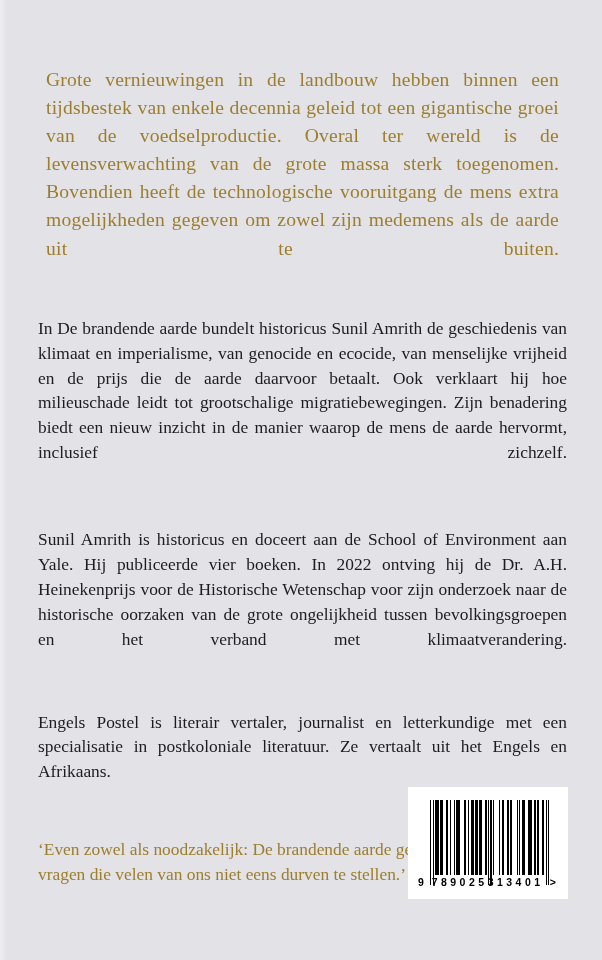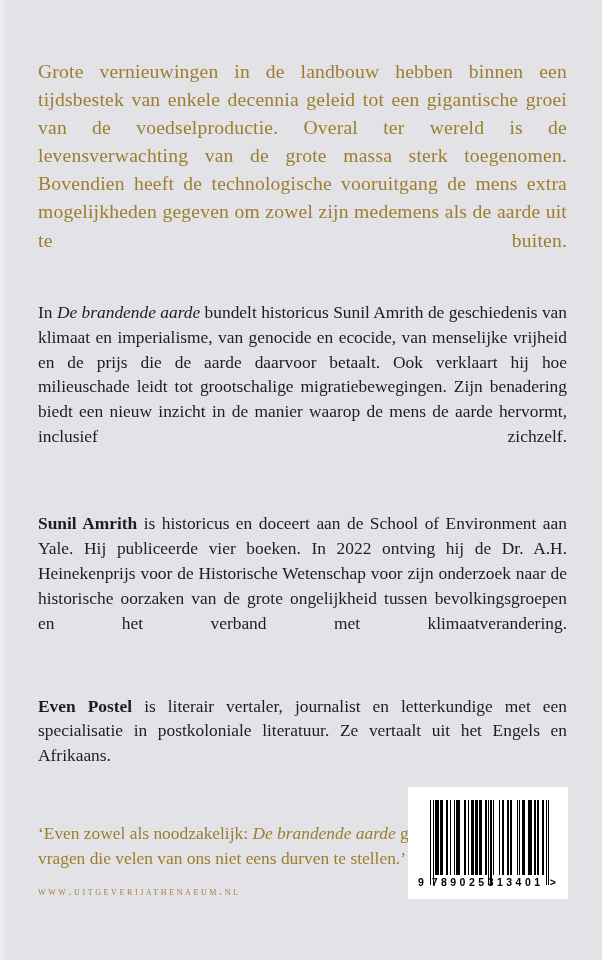--- a/index.html
+++ b/index.html
@@ -28,21 +28,21 @@
   }
   #text-col {
     position: absolute;
     left: 38px;
     top: 0;
     width: 529px;
   }
 
   
   .blurb {
-    margin: 0;
+    margin: 8px;
     padding-top: 58px;
     color: #9c7e2c;
     font-size: 19.6px;
     line-height: 28.1px;
     text-align: justify;
     text-justify: inter-word;
     letter-spacing: 0.01em;
   }
   .blurb::after {
     content: "";
@@ -62,22 +62,22 @@
   .body-p::after {
     content: "";
     display: inline-block;
     width: 100%;
   }
   .gap-sm { height: 17px; }
   .gap-md { height: 37px; }
   .gap-lg { height: 33px; }
   .gap-quote { height: 28px; }
 
-  .it { font-style: italic; }
-  .bd { font-weight: bold; }
+  .it { }
+  .bd { font-weight: normal; }
 
   
   .quote {
     margin: 0;
     color: #9c7e2c;
     font-size: 17.4px;
     line-height: 25px;
     text-align: left;
   }
   .attrib {
@@ -158,21 +158,21 @@
 
     <p class="body-p"><span>In </span><span class="it">De brandende aarde</span><span> bundelt historicus Sunil Amrith de geschiedenis van klimaat en imperialisme, van genocide en ecocide, van menselijke vrijheid en de prijs die de aarde daarvoor betaalt. Ook verklaart hij hoe milieuschade leidt tot grootschalige migratiebewegingen. Zijn benadering biedt een nieuw inzicht in de manier waarop de mens de aarde hervormt, inclusief zichzelf.</span></p>
 
     <div class="gap-md"></div>
 
     <p class="body-p"><span class="bd">Sunil Amrith</span><span> is historicus en doceert aan de School of Environment aan Yale. Hij publiceerde vier boeken. In 2022 ontving hij de Dr. A.H. Heinekenprijs voor de Historische Wetenschap voor zijn onderzoek naar de historische oorzaken van de grote ongelijkheid tussen bevolkingsgroepen en het verband met klimaatverandering.</span></p>
 
     <div class="gap-lg"></div>
 
 
-    <p class="body-p"><span class="bd">Even Postel</span><span> is literair vertaler, journalist en letterkundige met een specialisatie in postkoloniale literatuur. Ze vertaalt uit het Engels en Afrikaans.</span></p>
+    <p class="body-p"><span class="bd">Engels Postel</span><span> is literair vertaler, journalist en letterkundige met een specialisatie in postkoloniale literatuur. Ze vertaalt uit het Engels en Afrikaans.</span></p>
 
     <div class="gap-quote"></div>
 
     <p class="quote"><span>‘Even zowel als noodzakelijk: </span><span class="it">De brandende aarde</span><span> geeft antwoord op vragen die velen van ons niet eens durven te stellen.’</span><span class="dash"> – </span><span class="attrib">Jill Lepore</span></p>
 
   </div>
 
   <div id="barcode-box">
     <div id="barcode-bars">
         <div class="bar tall" style="width: 1.26316px; flex: 0 0 auto;"></div>
@@ -250,15 +250,14 @@
           <span>1</span>
           <span>3</span>
           <span>4</span>
           <span>0</span>
           <span>1</span>
         </span>
       <span id="bc-trail">&gt;</span>
     </div>
   </div>
 
-  <div id="publisher-url">www.uitgeverijathenaeum.nl</div>
 
 </div>
 
 </body></html>

